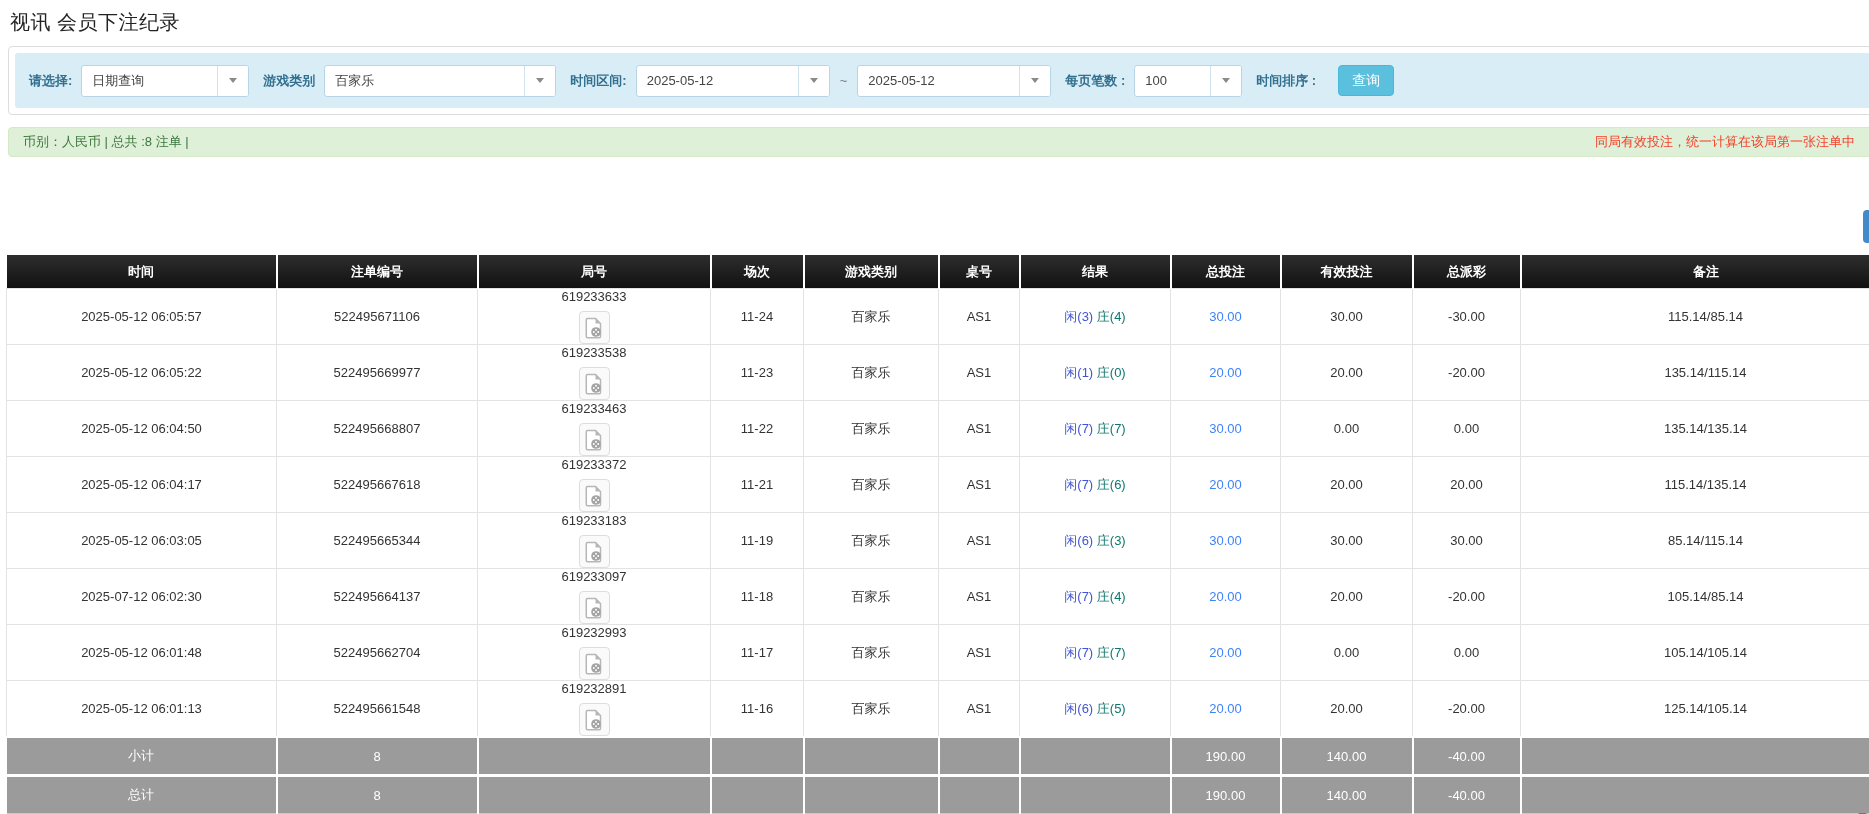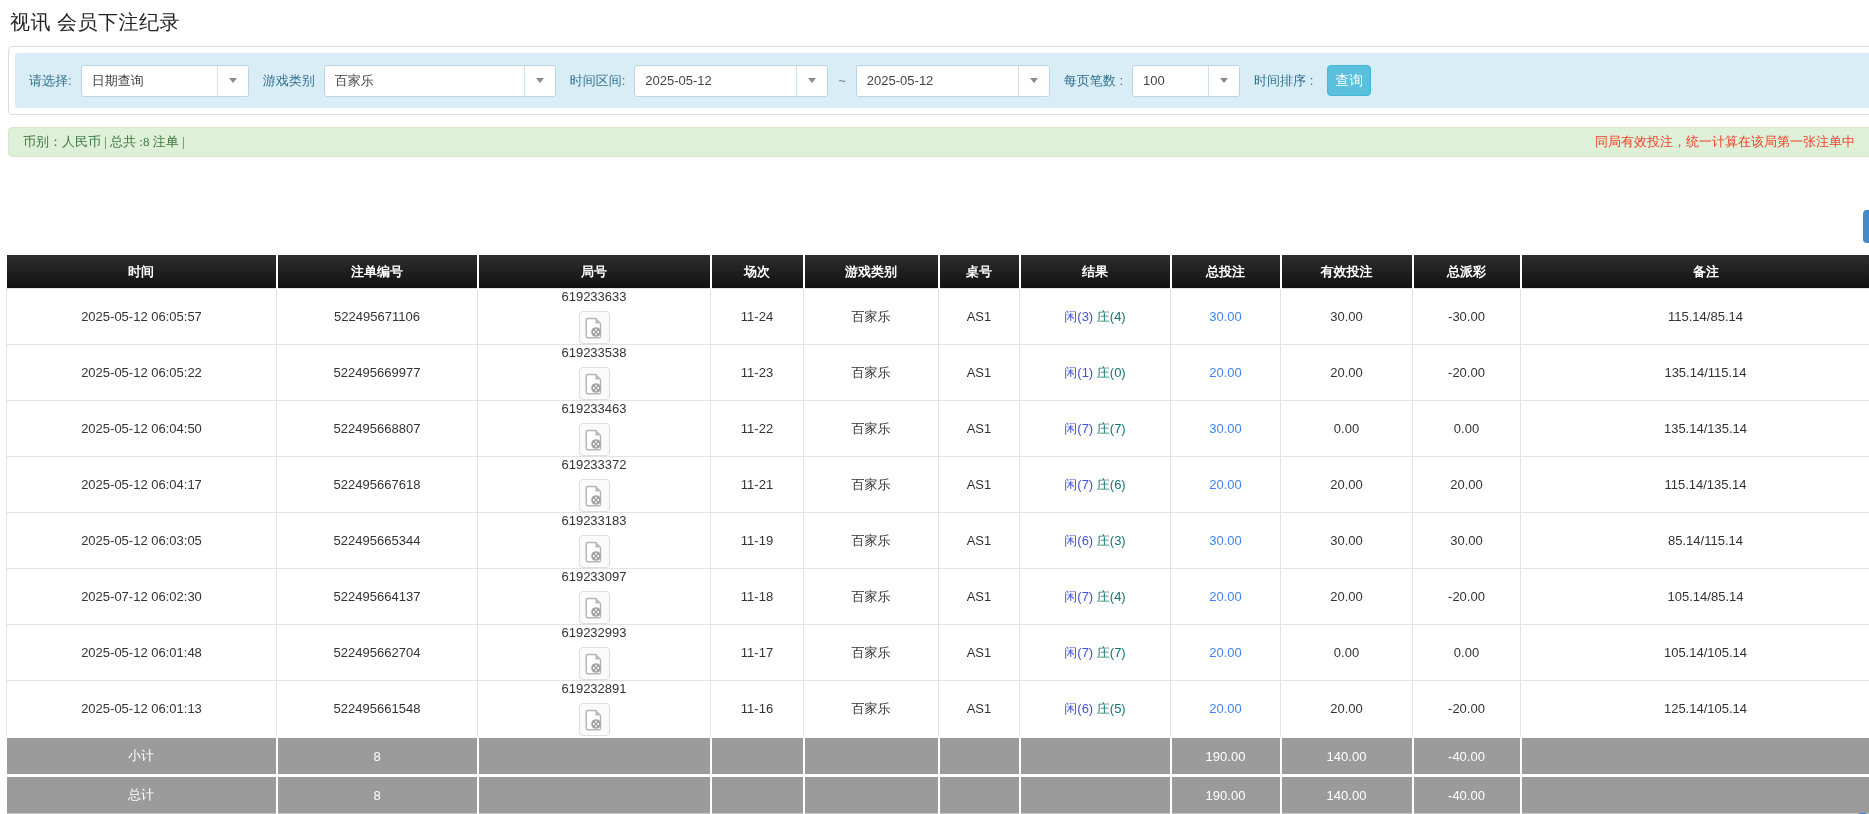--- a/index.html
+++ b/index.html
@@ -21,21 +21,21 @@
   .filter-panel{
     margin-left:8px;width:1925px;
     border:1px solid #ddd;border-radius:4px;
     padding:6px;box-sizing:border-box;background:#fff;
   }
   .filter-bar{
     background:#d9edf7;border-radius:3px;
     height:55px;display:flex;align-items:center;
     padding:0 0 0 14px;gap:9px;white-space:nowrap;
   }
-  .f-label{font-size:13px;font-weight:normal;color:#31708f;}
+  .f-label{font-size:13px;font-weight:bold;color:#31708f;}
   .combo{
     display:inline-flex;align-items:stretch;height:32px;
     background:#fff;border:1px solid #b9d5e5;border-radius:3px;
     box-sizing:border-box;overflow:hidden;
   }
   .combo-text{
     display:flex;align-items:center;padding:4px 10px;
     font-size:13px;color:#444;
   }
   .combo-caret{
@@ -44,34 +44,34 @@
     cursor:pointer;
   }
   .caret-glyph{
     width:0;height:0;border-left:4px solid transparent;
     border-right:4px solid transparent;border-top:5px solid #8a8a8a;
   }
   .w1{width:168px}.w2{width:232px}.w3{width:194px}.w4{width:108px}.w5{width:193px}
   .combo .combo-text{flex:1}
   .tilde{color:#7a7a7a;font-size:13px;margin:0 1px;}
   .search-btn{
-    height:31px;padding:0 7px;margin-left:5px;
+    height:31px;padding:0 13px;margin-left:13px;
     background:#5bc0de;border:1px solid #46b8da;border-radius:4px;
     color:#fff;font-size:14px;cursor:pointer;
     font-family:inherit;
   }
 
   
   .summary-bar{
     margin:12px 0 0 8px;width:1925px;height:30px;
     background:#dff0d8;border:1px solid #d6e9c6;border-radius:4px;
     box-sizing:border-box;position:relative;
     display:flex;align-items:center;
   }
-  .summary-left{font-size:13px;color:#3c763d;margin-left:14px;font-family:Liberation Serif, serif;}
+  .summary-left{font-size:13px;color:#3c763d;margin-left:14px;}
   .summary-notice{
     position:absolute;left:1586px;top:0;height:100%;
     display:flex;align-items:center;
     font-size:13px;color:#f4402a;white-space:nowrap;
   }
 
   
   .export-tab{
     position:absolute;left:1863px;top:201px;width:16px;height:33px;
     background:#428bca;border-radius:4px 0 0 4px;cursor:pointer;border:none;

